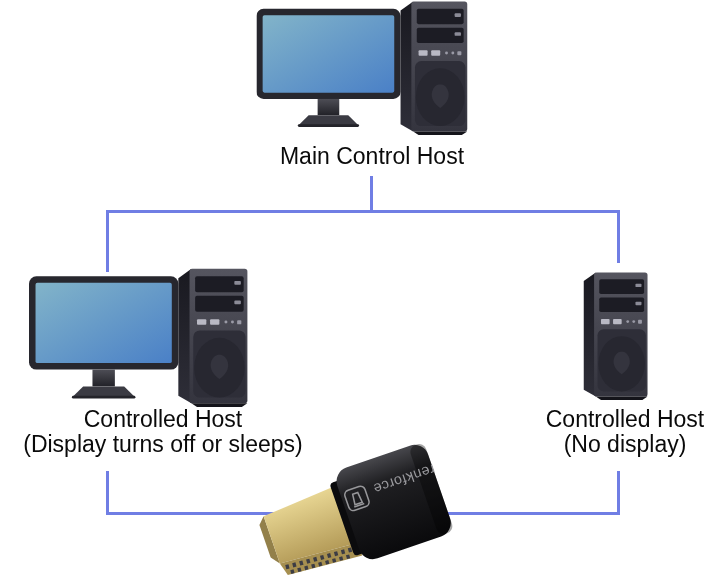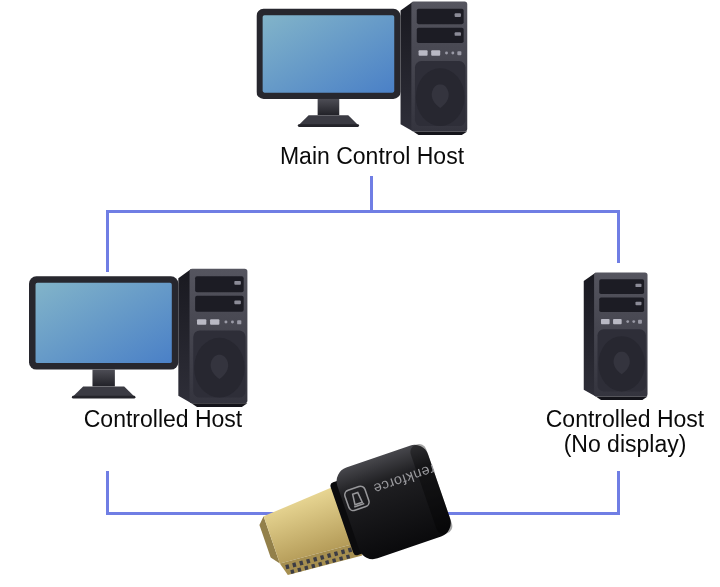--- a/index.html
+++ b/index.html
@@ -93,20 +93,21 @@
   </div>
   <div class="label" style="left:188px;top:144px;width:368px;">Main Control Host</div>
 
   <div class="icon-wrap" style="left:29px;top:265px;width:224px;height:142px;">
     <svg viewBox="0 0 240 152" width="224" height="142">
       <use href="#sym-computer"></use>
     </svg>
   </div>
   <div class="label" style="left:3px;top:407px;width:320px;">
     <div>Controlled Host</div>
+    <div>(Display turns off or sleeps)</div>
   </div>
 
   <div class="icon-wrap" style="left:582px;top:269px;width:69px;height:131px;">
     <svg viewBox="0 0 80 152" width="69" height="131">
       <use href="#sym-tower"></use>
     </svg>
   </div>
   <div class="label" style="left:465px;top:407px;width:320px;">
     <div>Controlled Host</div>
     <div>(No display)</div>

